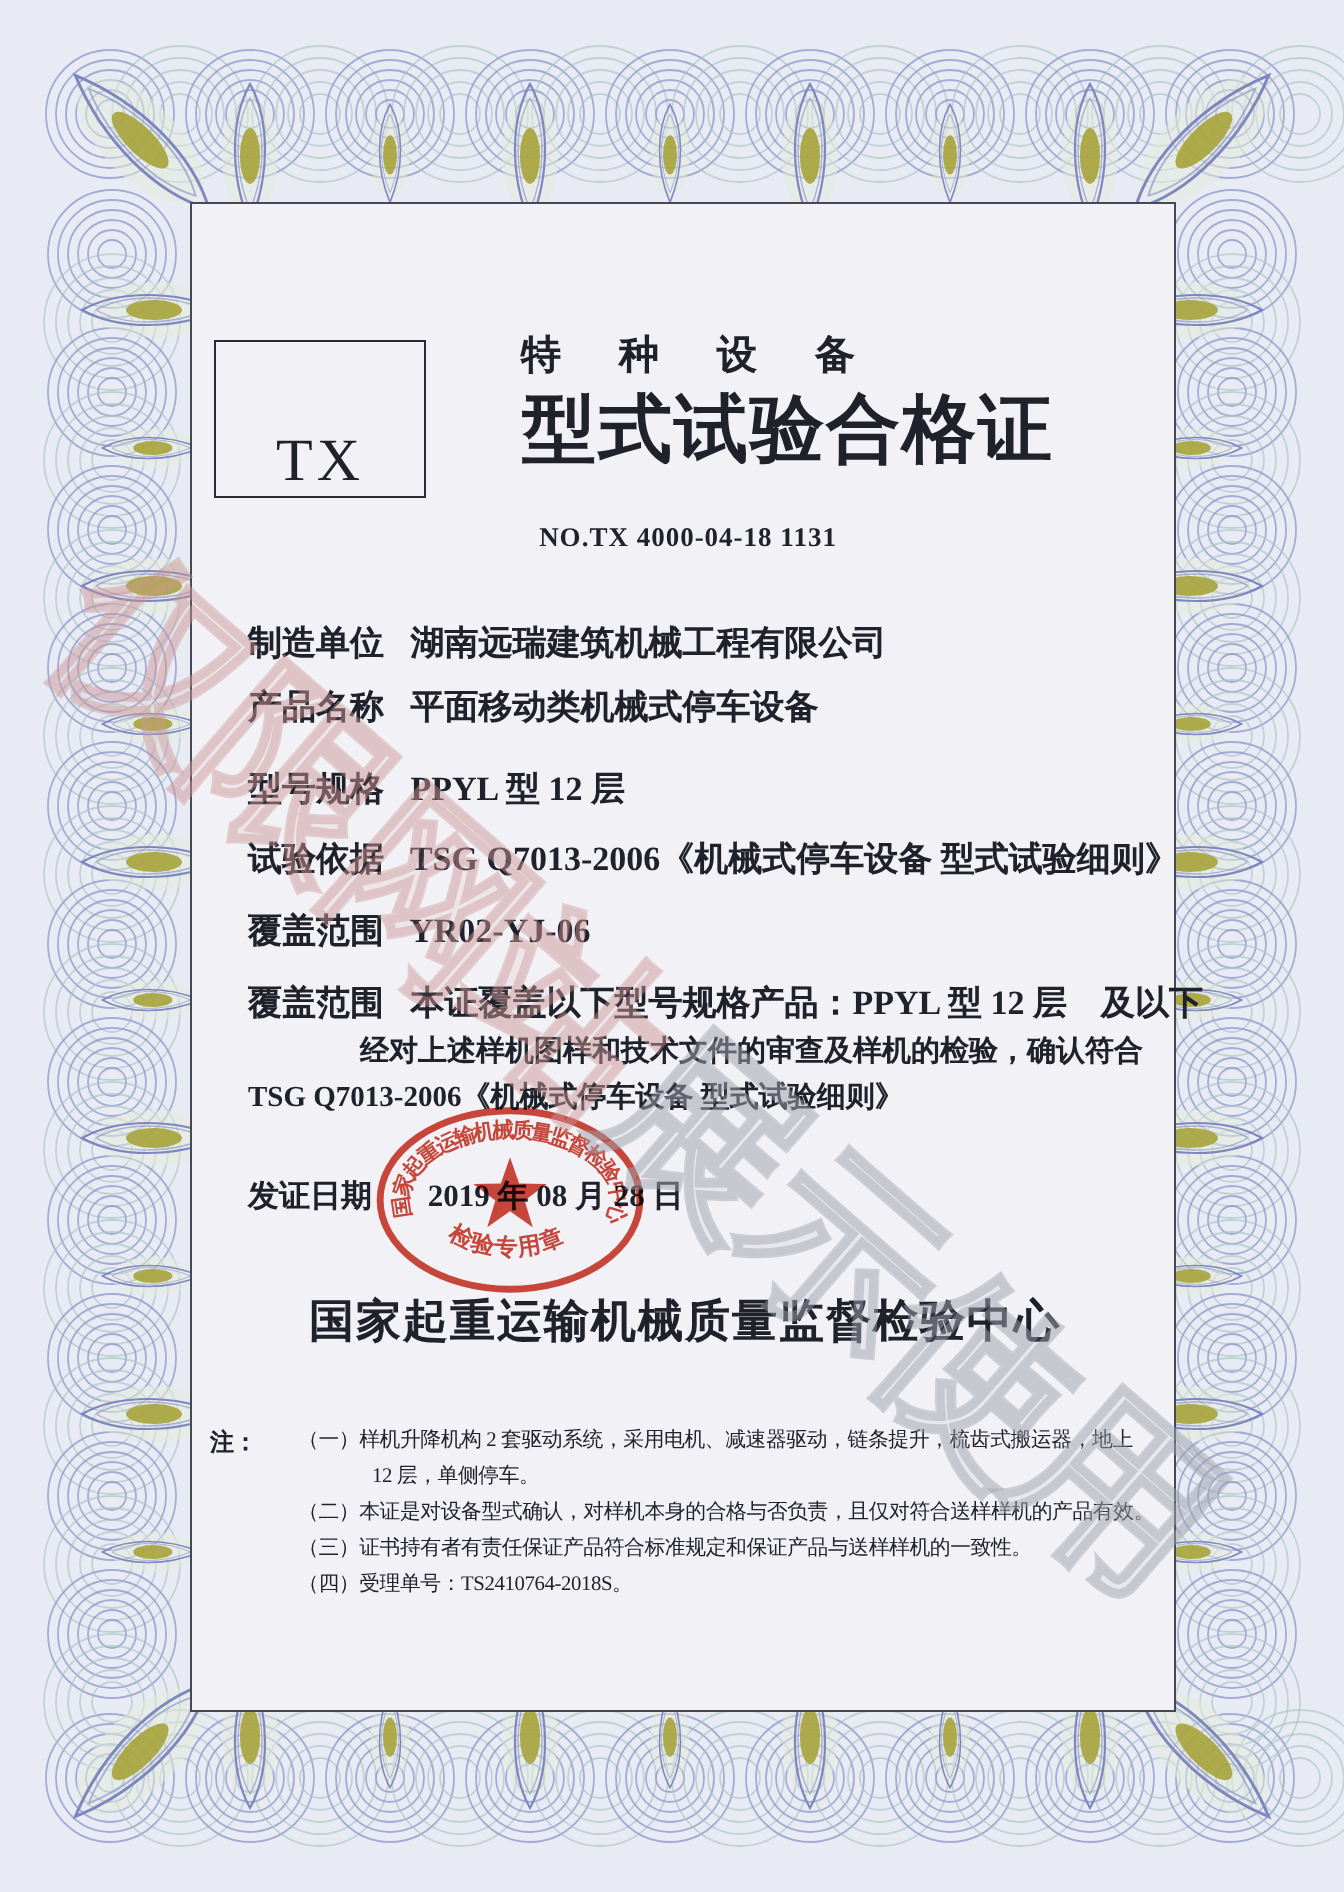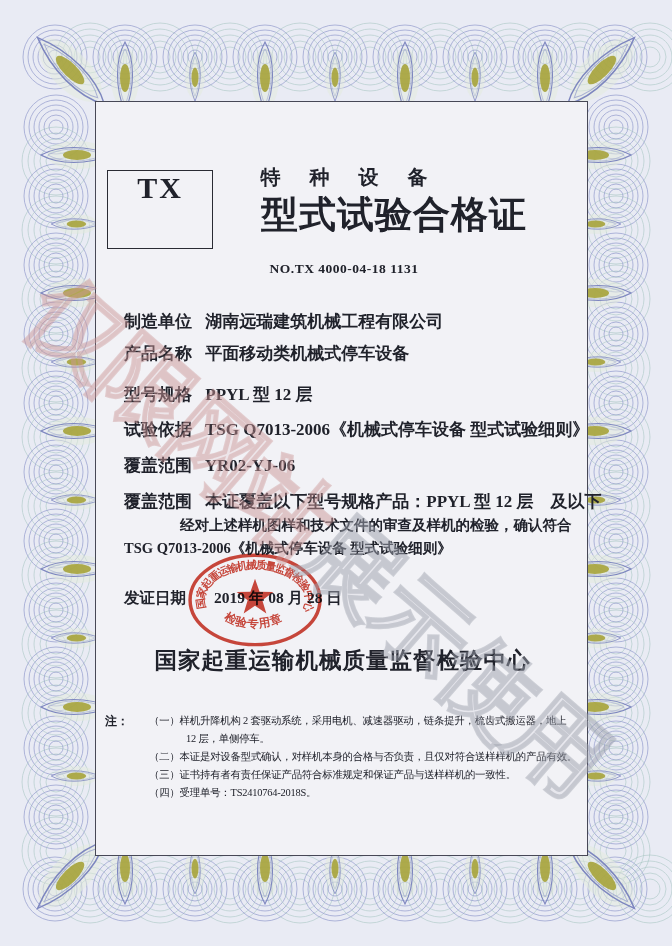--- a/index.html
+++ b/index.html
@@ -13,22 +13,22 @@
   #border-art{position:absolute;left:0;top:0;z-index:0;}
   
   .panel{
     position:absolute;left:95px;top:101px;width:493px;height:755px;
     background:#f2f2f6;border:1.5px solid #474856;box-sizing:border-box;z-index:1;
   }
   .abs{position:absolute;}
   
   .tx-box{
     left:11px;top:68px;width:104px;height:77px;border:1.5px solid #2a2b33;
-    display:flex;align-items:flex-start;justify-content:center;
-    font-size:30px;font-weight:700;letter-spacing:2px;
+    display:flex;align-items:flex-end;justify-content:center;
+    font-size:30px;font-weight:400;letter-spacing:2px;
   }
   .cat{left:85px;top:62px;width:326px;text-align:center;
        font-size:20px;font-weight:700;letter-spacing:12px;text-indent:12px;}
   .title{left:65px;top:88px;width:366px;text-align:right;
          font-size:37px;font-weight:700;letter-spacing:1px;}
   .certno{left:85px;top:159px;width:326px;text-align:center;
           font-size:13.5px;letter-spacing:0.5px;font-weight:600;}
   
   .frow{left:28px;width:450px;height:20px;font-size:17px;font-weight:700;white-space:nowrap;}
   .frow .lab{display:inline-block;width:77px;}

